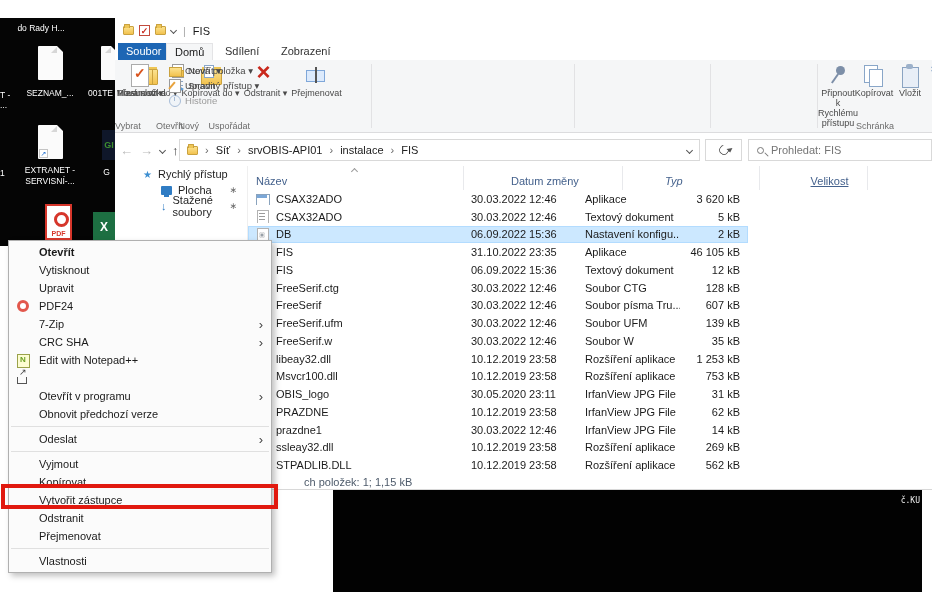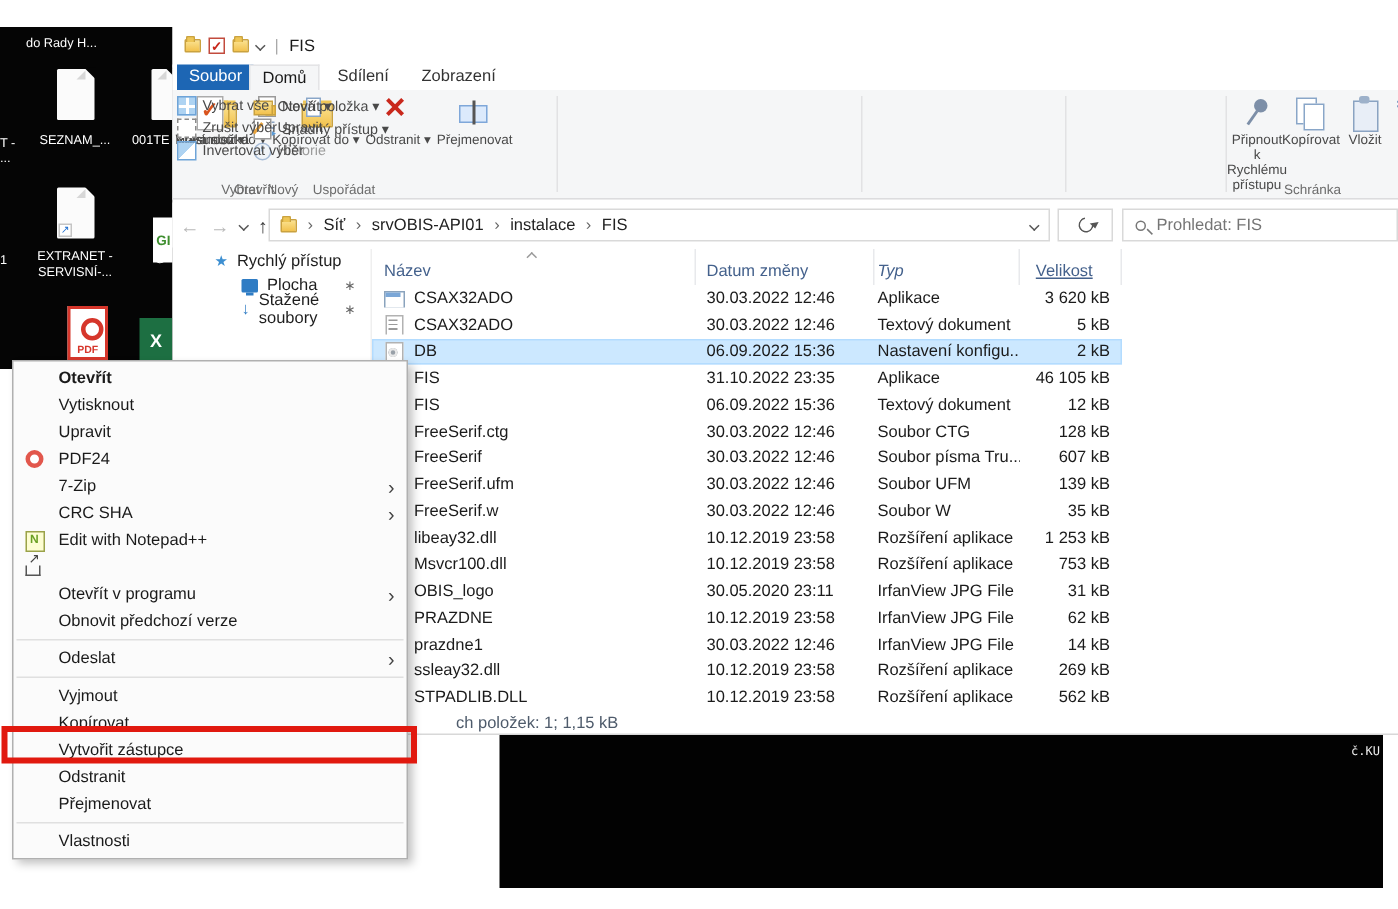--- a/index.html
+++ b/index.html
@@ -14,22 +14,22 @@
   .dpage{position:absolute;width:25px;height:34px;background:#fbfbfb;border-radius:1px;}
   .dpage::before{content:"";position:absolute;right:-1px;top:-1px;border-top:8px solid #050505;border-left:8px solid transparent;}
   .dpage::after{content:"";position:absolute;right:6px;top:1px;border-top:6px solid #d7d7d7;border-left:6px solid transparent;transform:rotate(90deg);}
   .shortcut .sbadge{position:absolute;left:1px;bottom:1px;width:9px;height:9px;background:#fff;border:1px solid #c4c4c4;
           color:#1f6fd0;font-size:7px;line-height:8px;text-align:center;}
   .icon-pdf{position:absolute;width:27px;height:36px;background:#fff;border:2px solid #d6362b;}
   .icon-pdf::before{content:"";position:absolute;left:7px;top:6px;width:9px;height:9px;border:3px solid #d6362b;border-radius:50%;}
   .icon-pdf .ptxt{position:absolute;left:0;right:0;bottom:1px;color:#d6362b;font-weight:bold;font-size:7px;text-align:center;}
   .icon-xls{position:absolute;width:22px;height:30px;background:#1d6f42;color:#fff;font-weight:bold;font-size:12px;
             display:flex;align-items:center;justify-content:center;}
-  .icon-gi{position:absolute;width:14px;height:30px;background:#ffffff;color:#3e8e2f;font-weight:bold;font-size:9px;
-           display:flex;align-items:center;justify-content:center;margin-top:15px;}
+  .icon-gi{position:absolute;width:14px;height:30px;background:#0f172a;color:#3e8e2f;font-weight:bold;font-size:9px;
+           display:flex;align-items:center;justify-content:center;}
 
   
   #explorer{position:absolute;left:115px;top:18px;width:817px;height:472px;background:#fff;z-index:3;border-bottom:1px solid #d8d8d8;}
 
   
   #titlebar{position:absolute;left:0;top:0;right:0;height:25px;display:flex;align-items:center;padding-left:8px;gap:5px;}
   .folder{position:relative;background:linear-gradient(#fbe290,#f2c24e);border:1px solid #caa23f;border-radius:1px;}
   .folder::before{content:"";position:absolute;left:0;top:-3px;width:45%;height:3px;background:#eec656;
                   border:1px solid #caa23f;border-bottom:none;border-radius:1px 1px 0 0;}
   .qfolder{width:11px;height:9px;}
@@ -128,21 +128,21 @@
   .nav-item.root{padding-left:28px;}
   .nav-item.child{padding-left:46px;}
   .nav-star{color:#3d8fd1;font-size:10px;}
   .nav-desktop{width:11px;height:9px;background:#2f7cc4;border-radius:1px;position:relative;}
   .nav-desktop::after{content:"";position:absolute;left:3px;bottom:-2px;width:5px;height:2px;background:#2f7cc4;}
   .nav-down{color:#2f7cc4;font-weight:bold;font-size:11px;}
   .nav-pin{position:absolute;right:10px;color:#666;font-size:9px;}
   #pane-div{position:absolute;left:132px;top:148px;width:1px;height:308px;background:#efefef;}
 
   
-  #headers{position:absolute;left:133px;top:148px;height:24px;display:flex;font-size:11px;color:#44618c;}
+  #headers{position:absolute;left:133px;top:148px;height:24px;display:flex;font-size:11px;color:#44618c;gap:40px;}
   .hcell{border-right:1px solid #e8e9ec;padding-top:9px;position:relative;}
   .h-name{width:216px;padding-left:8px;}
   .h-date{width:119px;padding-left:7px;}
   .h-type{width:97px;padding-left:2px;font-style:italic;}
   .h-size{width:68px;text-align:center;padding-right:8px;text-decoration:underline;}
   #sortcaret{position:absolute;left:104px;top:3px;width:5px;height:5px;border-right:1px solid #9a9a9a;border-bottom:1px solid #9a9a9a;transform:rotate(-135deg);}
 
   
   #filelist{position:absolute;left:133px;top:172px;width:500px;}
   .frow{height:17.75px;display:flex;align-items:center;font-size:11px;color:#1b1b1b;}
@@ -334,36 +334,20 @@
               </div>
               <div class="rib-small disabled">
                 <span class="sic ic-history"></span>
                 <span>Historie</span>
               </div>
             </div>
           </div>
           <div class="rib-glabel">Otevřít</div>
         </div>
         <div class="rib-group">
-          <div class="rib-body">
-            <div class="rib-small-col">
-              <div class="rib-small">
-                <span class="sic ic-selectall"></span>
-                <span>Vybrat vše</span>
-              </div>
-              <div class="rib-small">
-                <span class="sic ic-selectnone"></span>
-                <span>Zrušit výběr</span>
-              </div>
-              <div class="rib-small">
-                <span class="sic ic-invert"></span>
-                <span>Invertovat výběr</span>
-              </div>
-            </div>
-          </div>
           <div class="rib-glabel">Vybrat</div>
         </div>
       </div>
 
     <div id="addr">
       <div id="nav-arrows">
         <span class="arr">←</span>
         <span class="arr">→</span>
         <span class="chev"></span>
         <span class="arr up">↑</span>

